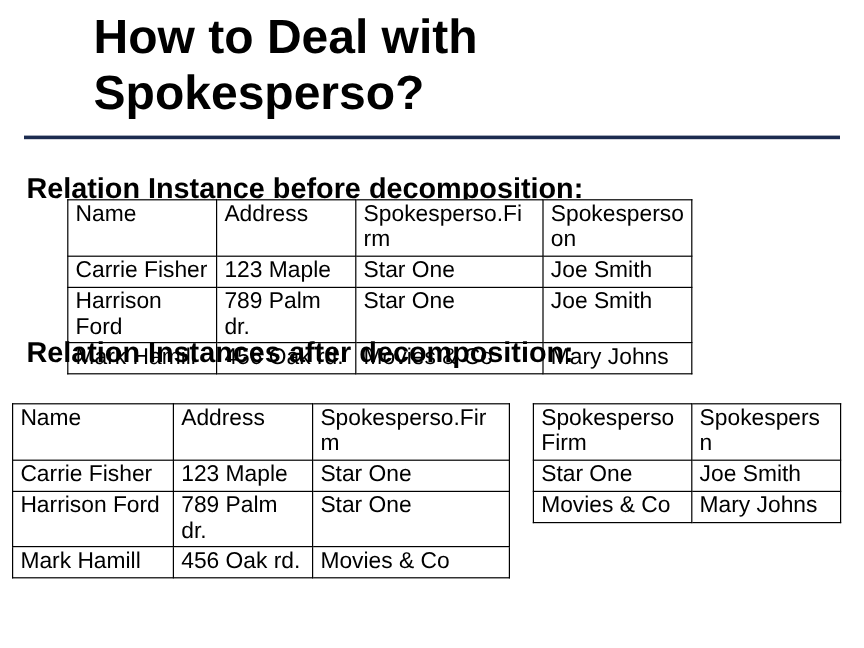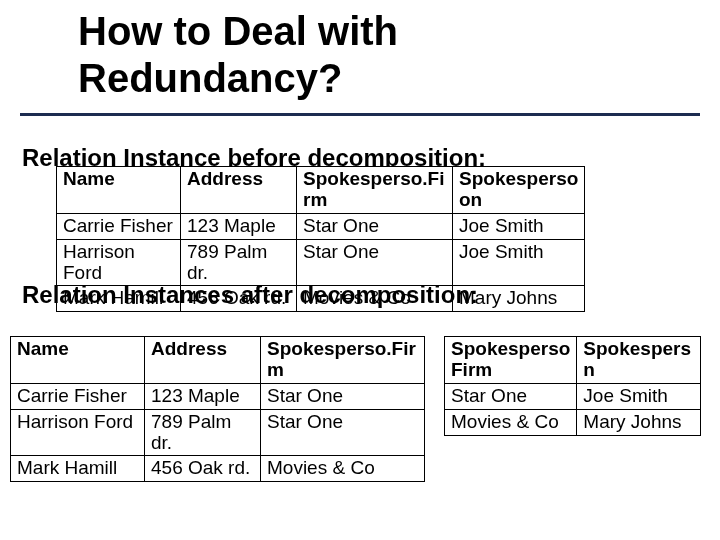--- a/index.html
+++ b/index.html
@@ -57,21 +57,21 @@
     color: #000;
   }
   .tbl th, .tbl td {
     border: 1px solid #000;
     padding: 2px 6px 2px 6px;
     text-align: left;
     vertical-align: top;
     font-weight: 400;
     line-height: 1.1;
   }
-  .tbl th { font-weight: 700; }
+  .tbl th { font-weight: 400; }
 
   #tbl1 { left: 56px; top: 166px; }
   #tbl1 col.c1 { width: 124px; }
   #tbl1 col.c2 { width: 116px; }
   #tbl1 col.c3 { width: 156px; }
   #tbl1 col.c4 { width: 118px; }
 
   
   #tbl2 { left: 10px; top: 336px; z-index: 5; }
   #tbl2 col.c1 { width: 134px; }
@@ -84,21 +84,21 @@
   #tbl3 col.c2 { width: 124px; }
 
 </style>
 </head>
 <body>
 
 <div class="slide">
 
   <div class="title">
     <span class="title-line">How to Deal with</span>
-    <span class="title-line">Redundancy?</span>
+    <span class="title-line">Spokesperso?</span>
   </div>
   <div class="hrule"></div>
 
   <div id="h2a" class="h2">Relation Instance before decomposition:</div>
 
   <table id="tbl1" class="tbl">
     <colgroup>
         <col class="c1">
         <col class="c2">
         <col class="c3">

